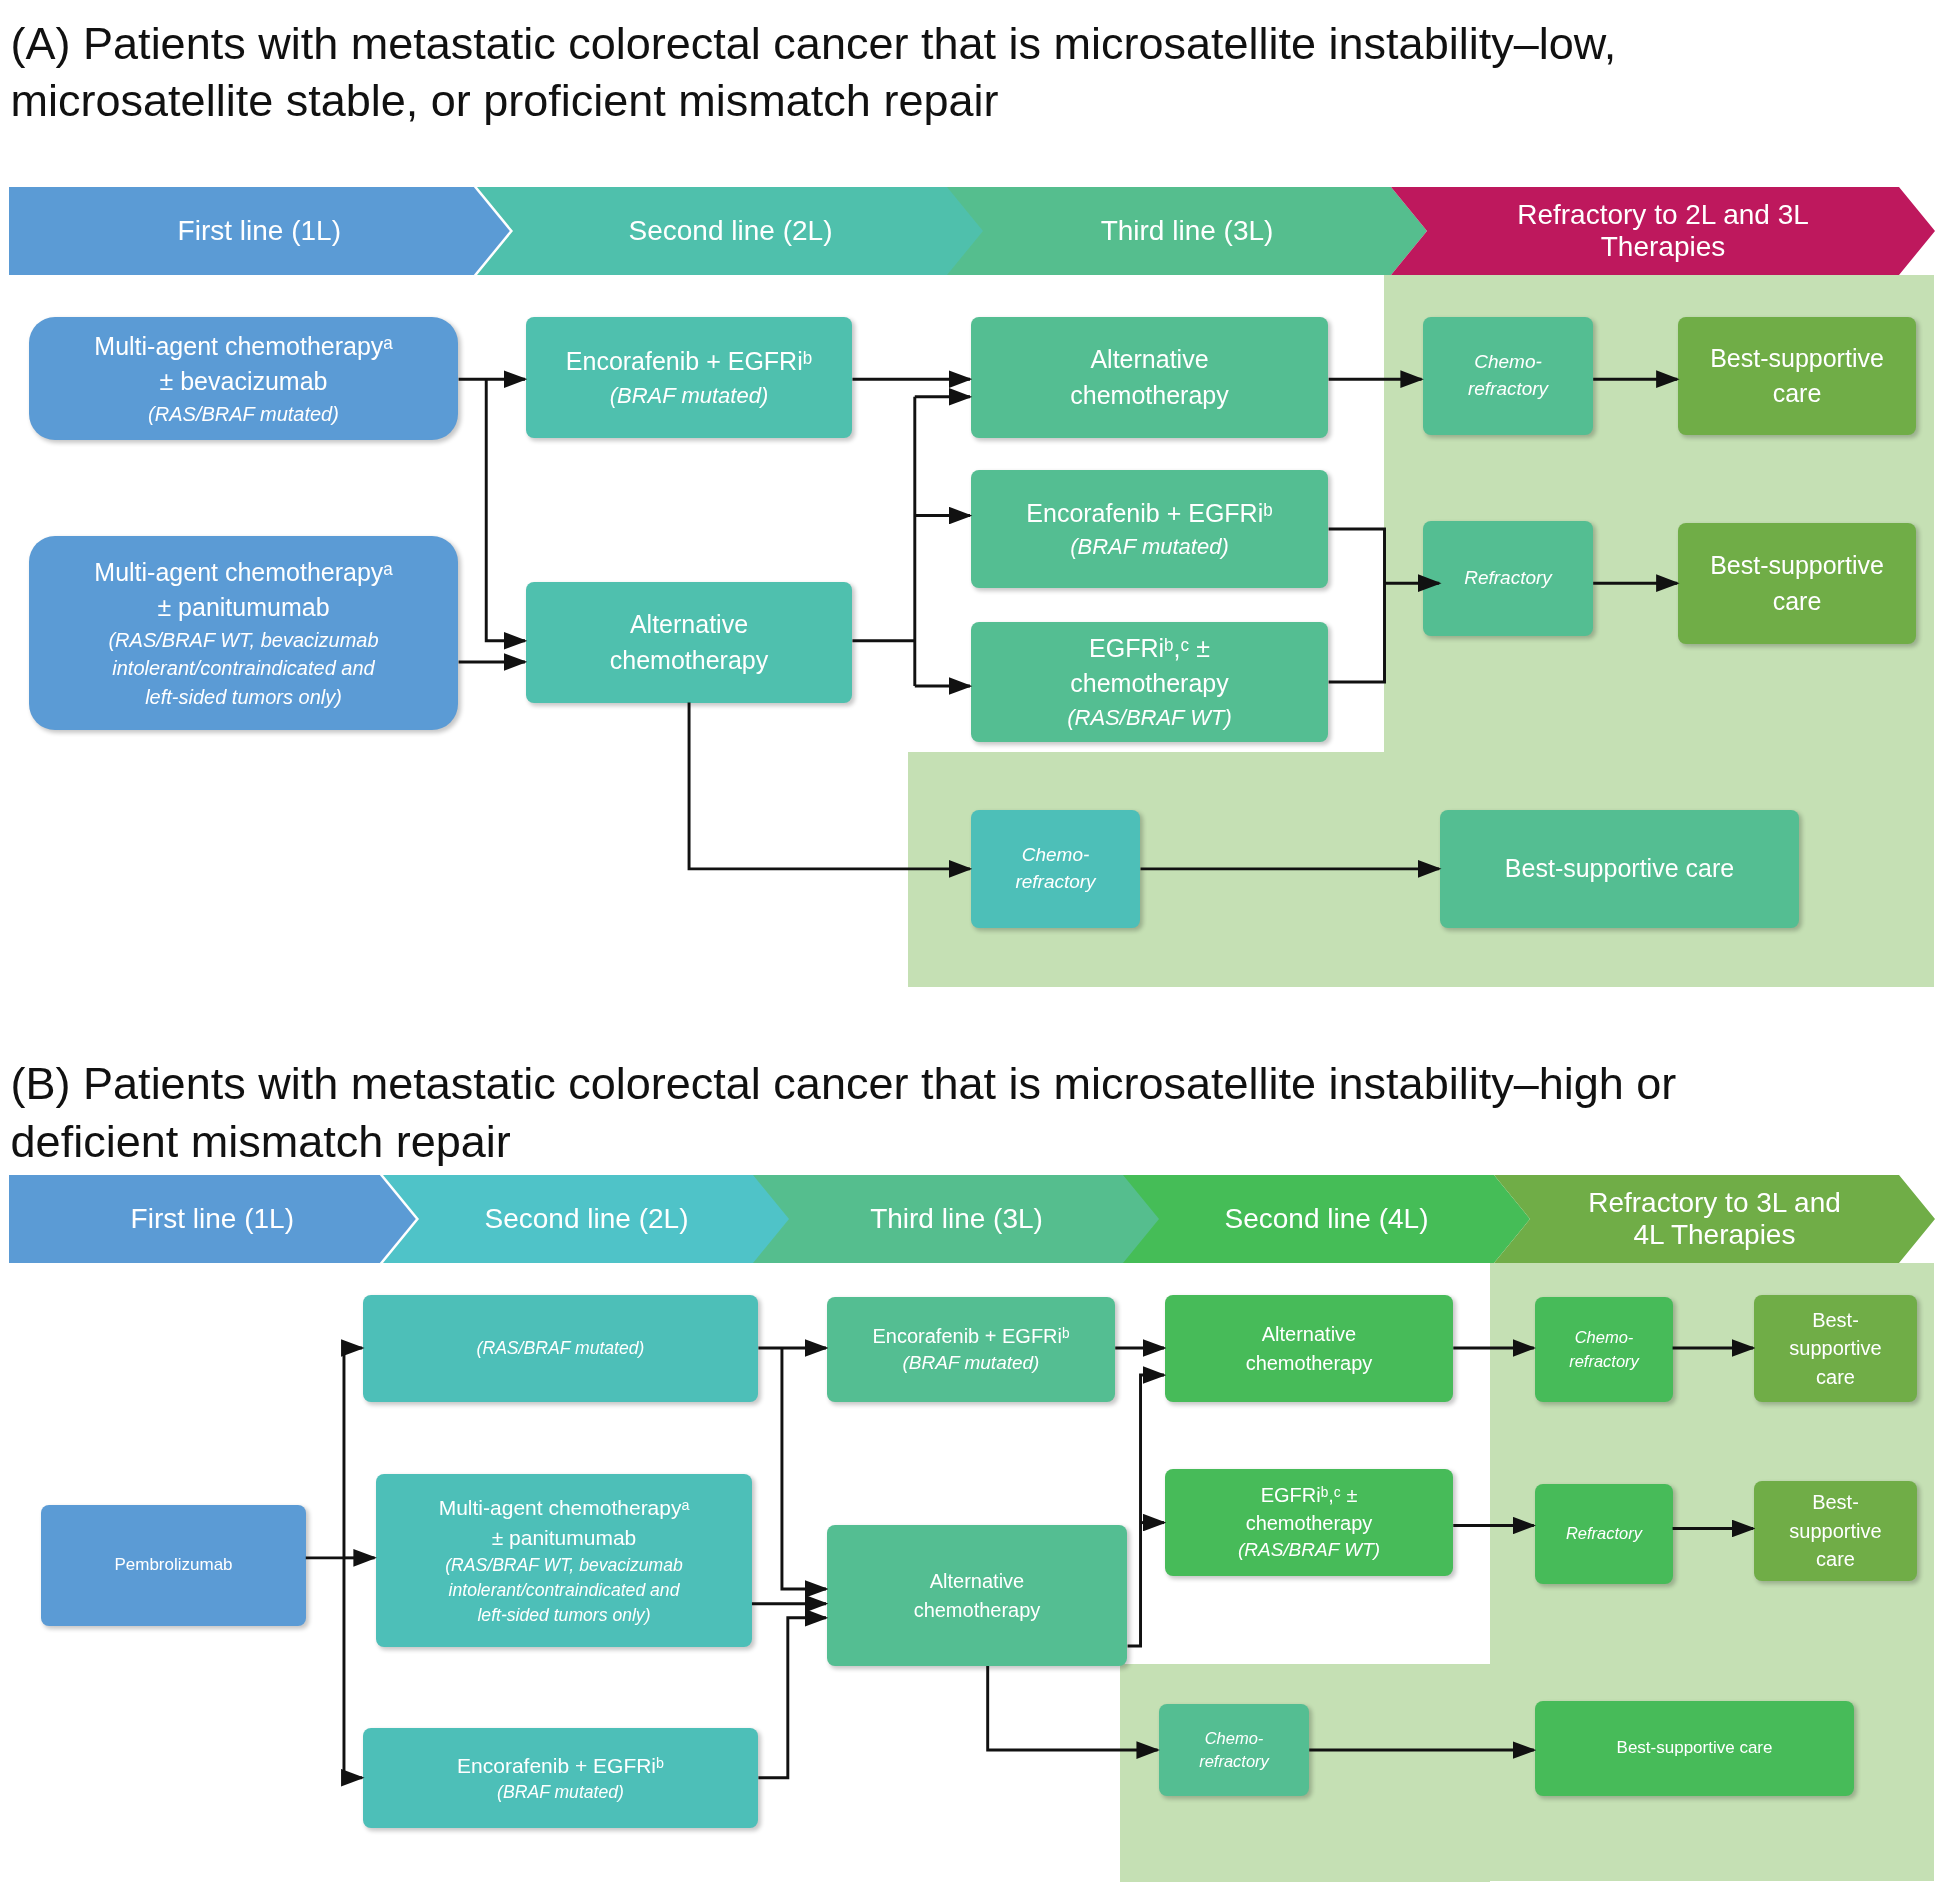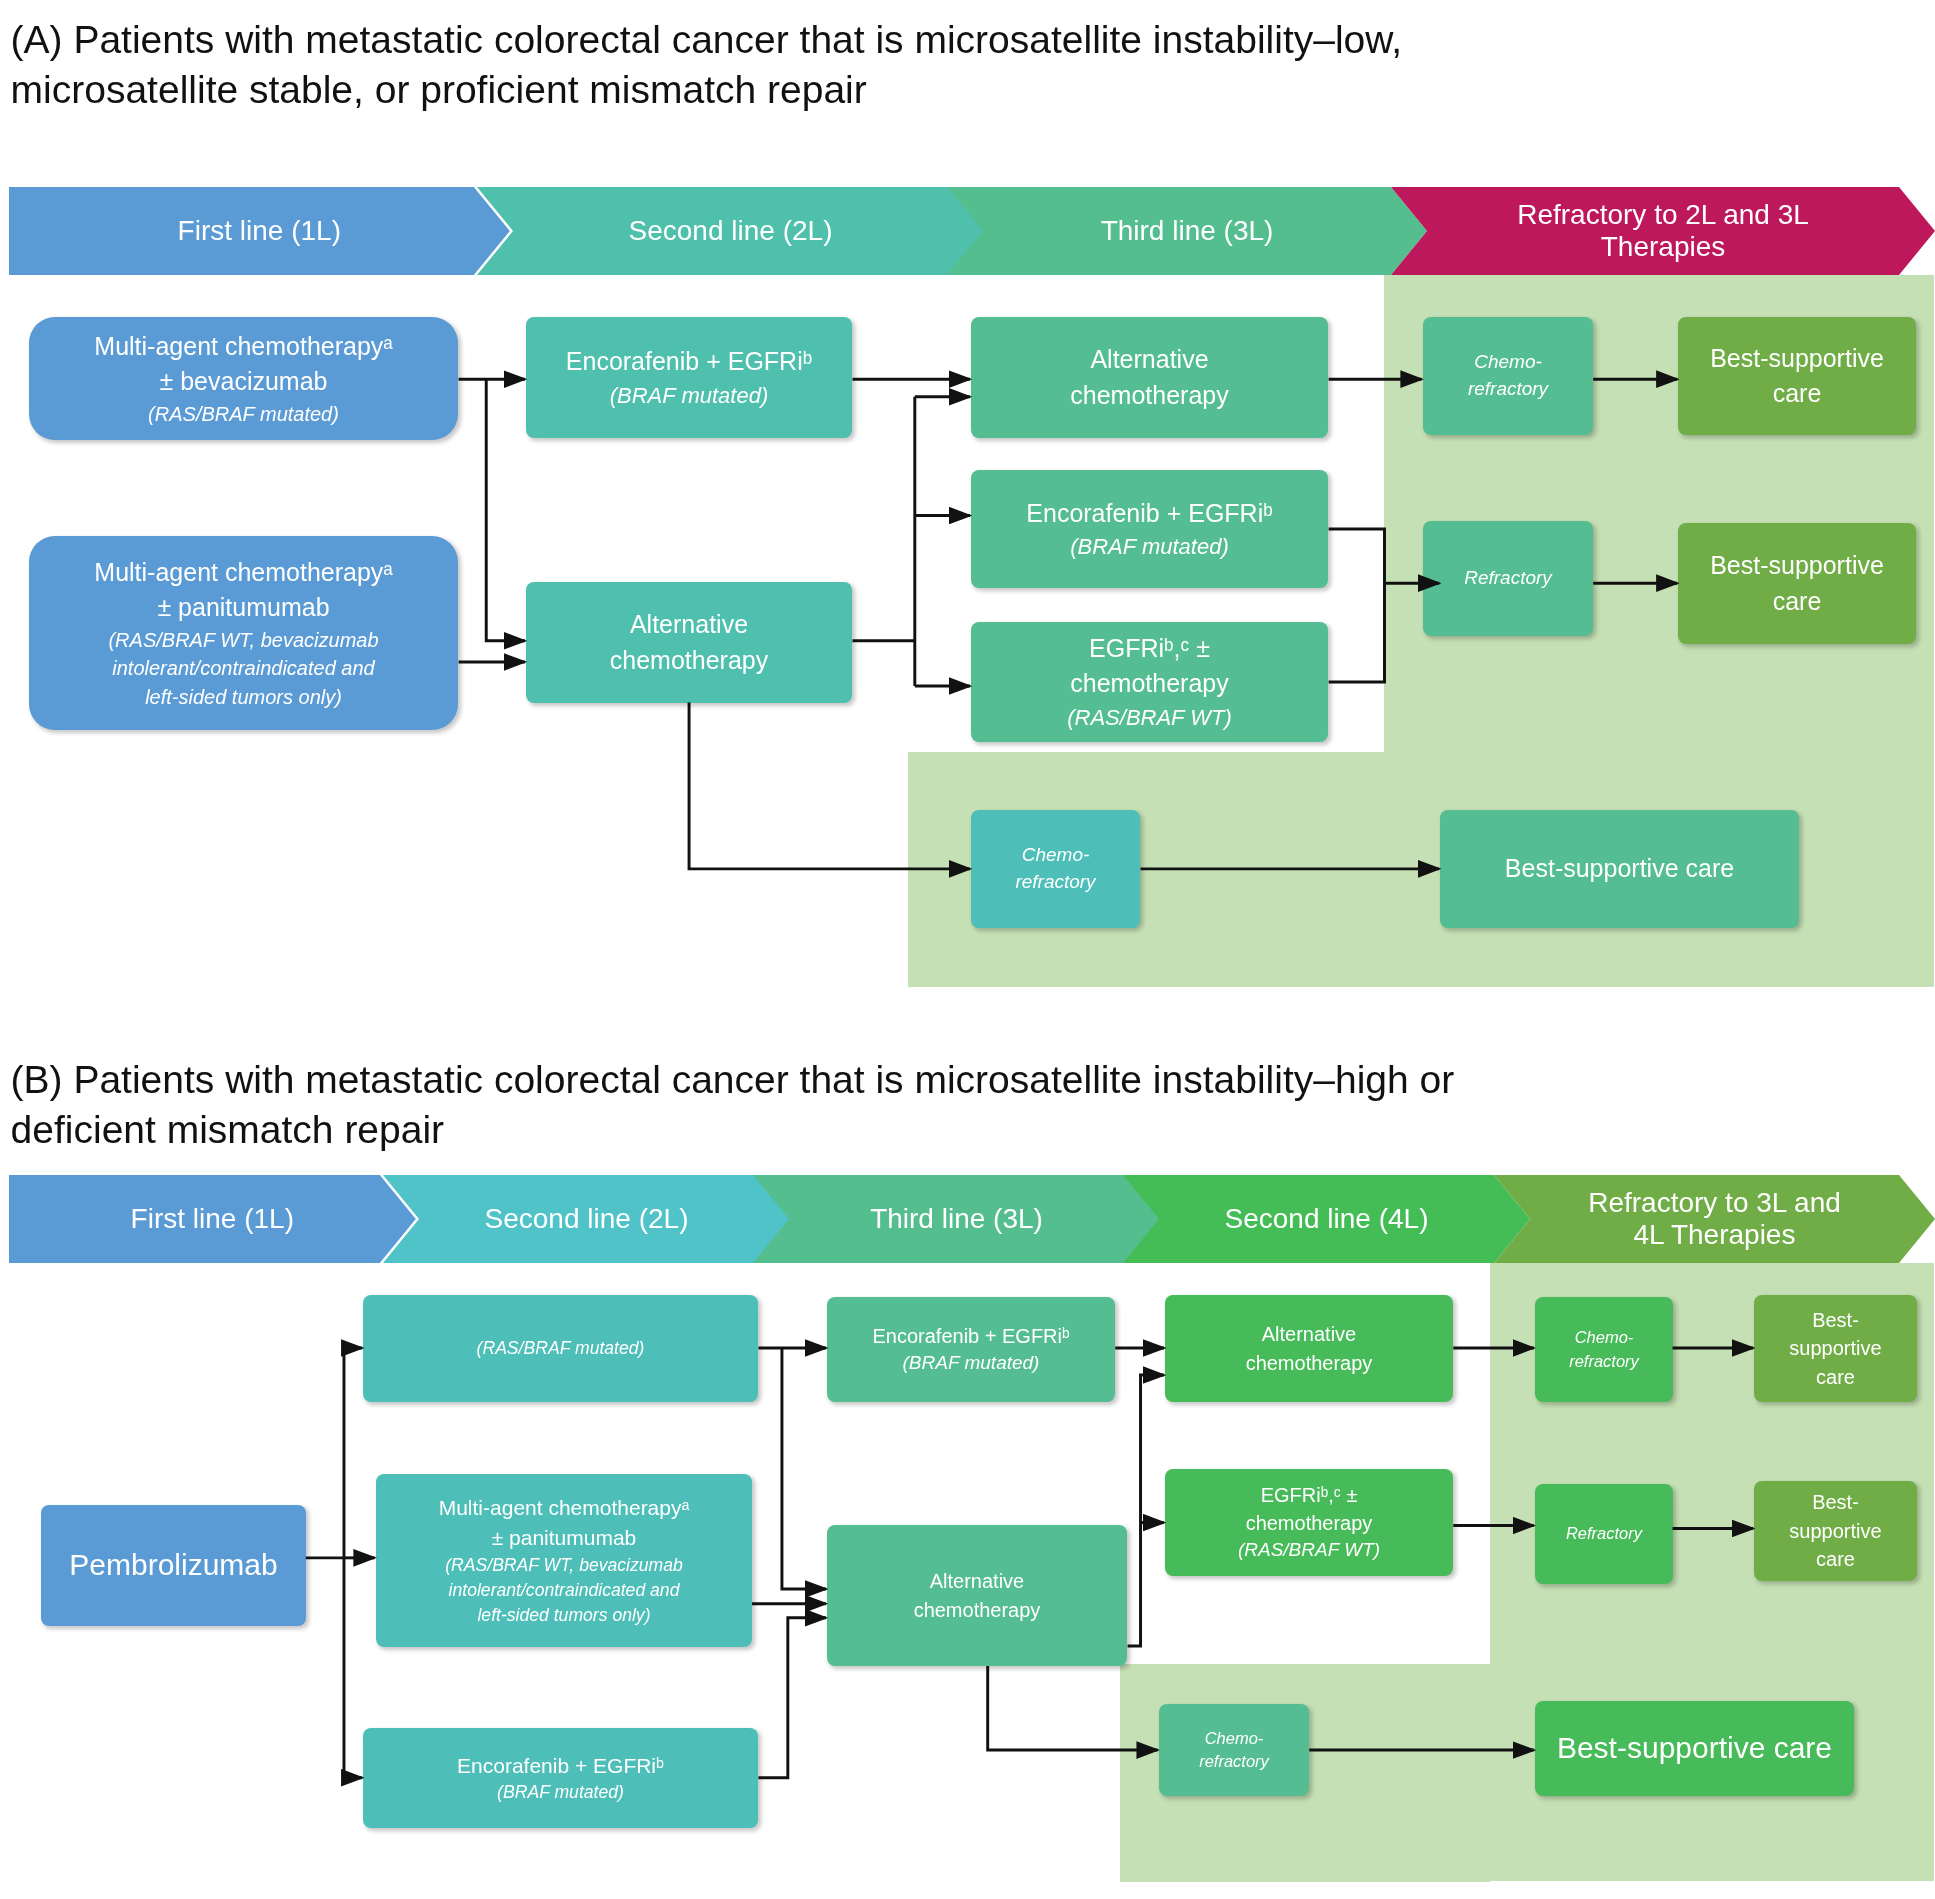--- a/index.html
+++ b/index.html
@@ -1,21 +1,21 @@
 <!DOCTYPE html>
 <html style="font-size:9.4px"><head>
 <meta charset="utf-8">
 <style>
   html,body{margin:0;padding:0;background:#ffffff;}
   #canvas{
     position:relative;width:1936px;height:1900px;background:#ffffff;
     font-family:"Liberation Sans", sans-serif;overflow:hidden;
   }
   .title{
-    position:absolute;left:10.6px;color:#111111;font-size:39px;line-height:1.28;
+    position:absolute;left:10.6px;color:#111111;font-size:45px;line-height:1.28;
     white-space:pre-line;letter-spacing:0px;
   }
   .bg{position:absolute;background:#C5E0B4;}
   .stage{
     position:absolute;height:88px;display:flex;align-items:center;justify-content:center;
     color:#ffffff;font-size:28px;text-align:center;line-height:1.15;white-space:pre-line;
   }
   .stage.notch{clip-path:polygon(0 0, calc(100% - 36px) 0, 100% 50%, calc(100% - 36px) 100%, 0 100%, 36px 50%);}
   .stage.first{clip-path:polygon(0 0, calc(100% - 36px) 0, 100% 50%, calc(100% - 36px) 100%, 0 100%);}
   .box{
@@ -35,21 +35,21 @@
   
   .pa-big .main{font-size:25px;} .pa-big .note{font-size:20px;}
   .pa-mid .main{font-size:25px;} .pa-mid .note{font-size:22px;}
   .pa-small .main{font-size:19px;font-style:italic;}
   .pa-bsc .main{font-size:25px;}
   
   .pb-big .main{font-size:21px;} .pb-big .note{font-size:17.6px;}
   .pb-mid .main{font-size:20px;} .pb-mid .note{font-size:19px;}
   .pb-small .main{font-size:16.5px;font-style:italic;}
   .pb-bsc .main{font-size:20px;}
-  .pb-bsc-wide .main{font-size:30px;}
+  .pb-bsc-wide .main{font-size:17px;}
   svg.connectors{position:absolute;left:0;top:0;}
 </style>
 </head>
 <body>
 
 <div id="canvas">
 
   <div class="title" style="top:14.7px;">(A) Patients with metastatic colorectal cancer that is microsatellite instability–low,
 microsatellite stable, or proficient mismatch repair</div>
 

